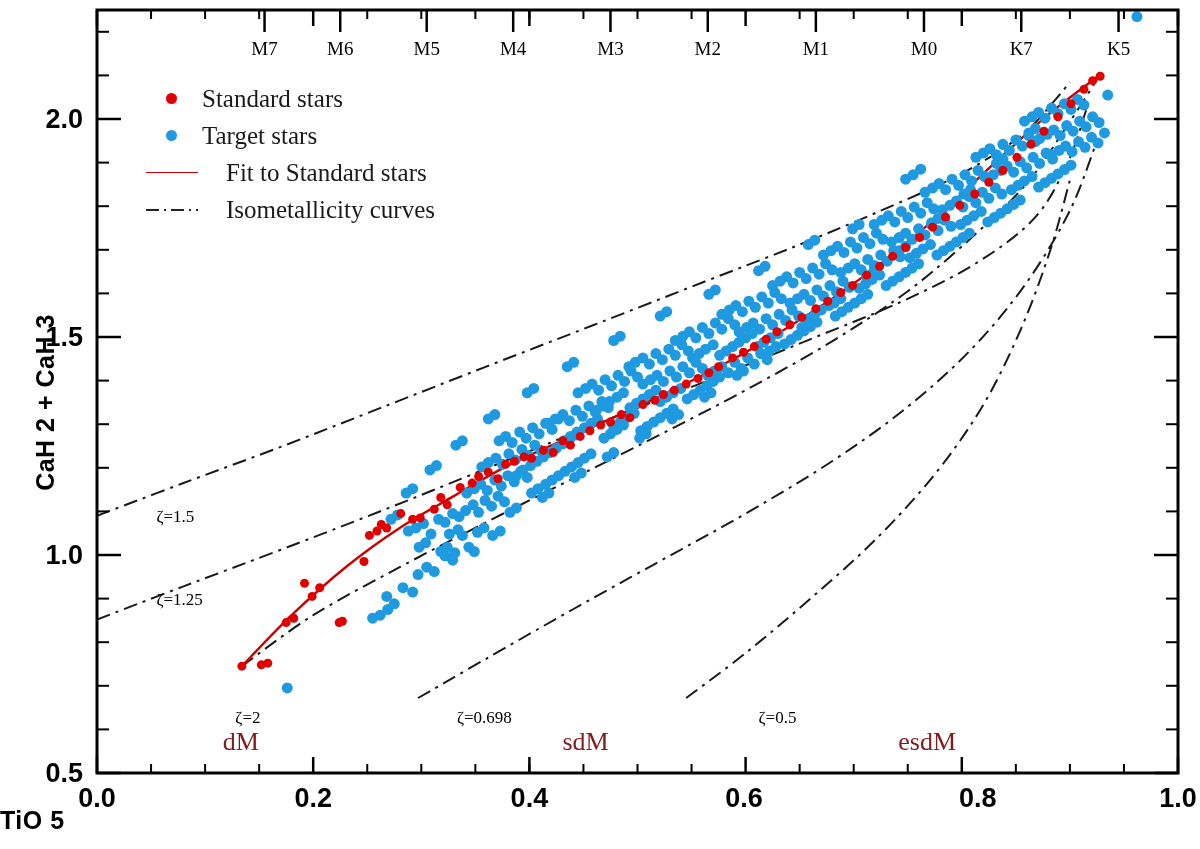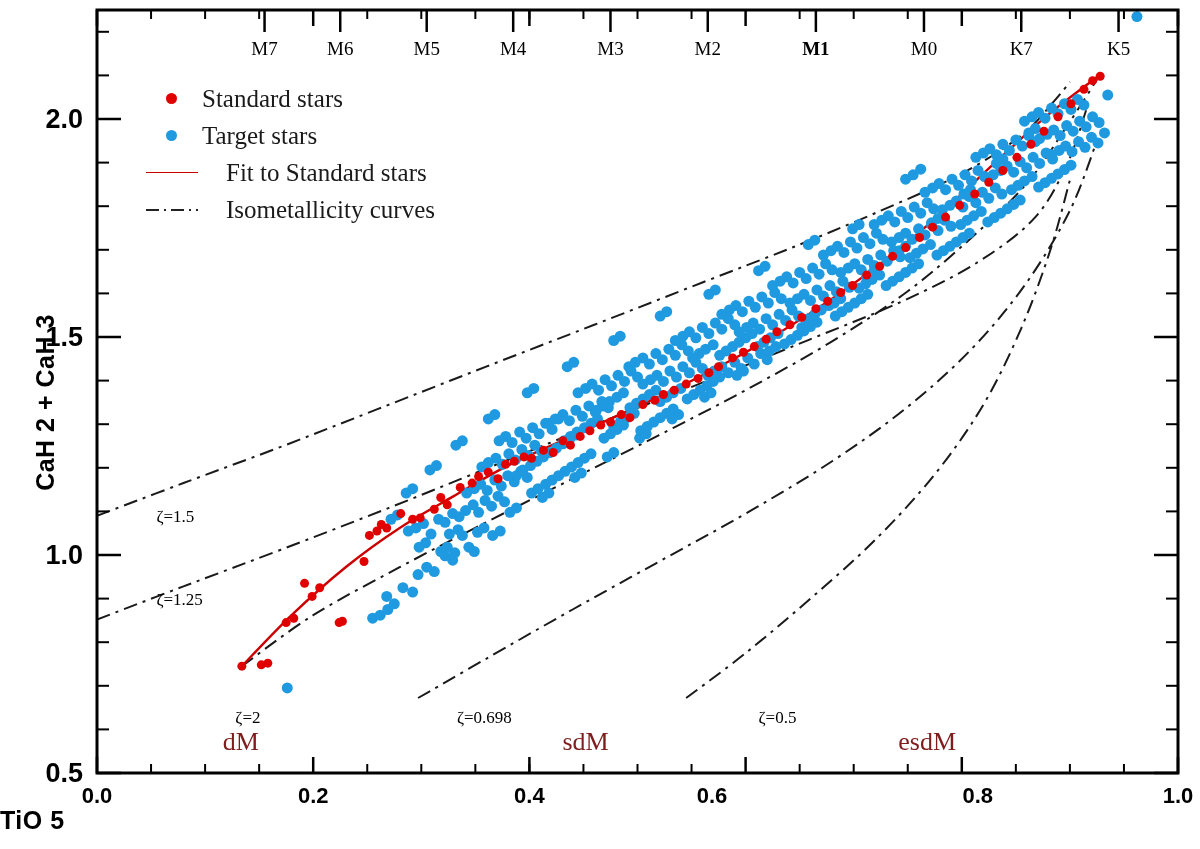--- a/index.html
+++ b/index.html
@@ -34,21 +34,21 @@
   #ylabel{
     position:static;
     font-size:25px;
     letter-spacing:0.5px;
   }
 
   .tick-label{
     position:absolute;
     font-family:"Liberation Sans", sans-serif;
     font-weight:bold;
-    font-size:22px;
+    font-size:27px;
     color:#000;
     white-space:nowrap;
     transform:translateX(-50%);
   }
   .ytick-label{
     position:absolute;
     font-family:"Liberation Sans", sans-serif;
     font-weight:bold;
     font-size:27px;
     color:#000;
@@ -794,38 +794,38 @@
         <line x1="923.965" y1="10" x2="923.965" y2="32" stroke="#000" stroke-width="2.5"></line>
         <line x1="1021.255" y1="10" x2="1021.255" y2="32" stroke="#000" stroke-width="2.5"></line>
         <line x1="1118.545" y1="10" x2="1118.545" y2="32" stroke="#000" stroke-width="2.5"></line>
       </g>
   </svg>
 
   <div id="tick-labels">
       <div class="tick-label" style="left: 97px; top: 783px;">0.0</div>
       <div class="tick-label" style="left: 313.2px; top: 783px;">0.2</div>
       <div class="tick-label" style="left: 529.4px; top: 783px;">0.4</div>
-      <div class="tick-label" style="left: 712px; top: 783px;">0.6</div>
+      <div class="tick-label" style="left: 744px; top: 783px;">0.6</div>
       <div class="tick-label" style="left: 961.8px; top: 783px; margin-left: 16px;">0.8</div>
       <div class="tick-label" style="left: 1178px; top: 783px;">1.0</div>
     </div>
   <div id="ytick-labels">
       <div class="ytick-label" style="left: 83px; top: 773px;">0.5</div>
       <div class="ytick-label" style="left: 83px; top: 555px;">1.0</div>
       <div class="ytick-label" style="left: 83px; top: 337px;">1.5</div>
       <div class="ytick-label" style="left: 83px; top: 119px;">2.0</div>
     </div>
   <div id="sptype-labels">
       <div class="sptype" style="left: 264.555px; top: 38px;">M7</div>
       <div class="sptype" style="left: 340.225px; top: 38px;">M6</div>
       <div class="sptype" style="left: 426.705px; top: 38px;">M5</div>
       <div class="sptype" style="left: 513.185px; top: 38px;">M4</div>
       <div class="sptype" style="left: 610.475px; top: 38px;">M3</div>
       <div class="sptype" style="left: 707.765px; top: 38px;">M2</div>
-      <div class="sptype" style="left: 815.865px; top: 38px; font-weight: bold;">M1</div>
+      <div class="sptype" style="left: 815.865px; top: 38px;">M1</div>
       <div class="sptype" style="left: 923.965px; top: 38px;">M0</div>
       <div class="sptype" style="left: 1021.25px; top: 38px;">K7</div>
       <div class="sptype" style="left: 1118.55px; top: 38px;">K5</div>
     </div>
   <div id="zeta-labels">
       <div class="zeta-label" style="left: 156.455px; top: 506.94px;">ζ=1.5</div>
       <div class="zeta-label" style="left: 156.455px; top: 589.78px;">ζ=1.25</div>
       <div class="zeta-label" style="left: 235.368px; top: 707.5px;">ζ=2</div>
       <div class="zeta-label" style="left: 456.973px; top: 707.5px;">ζ=0.698</div>
       <div class="zeta-label" style="left: 758.572px; top: 707.5px;">ζ=0.5</div>

